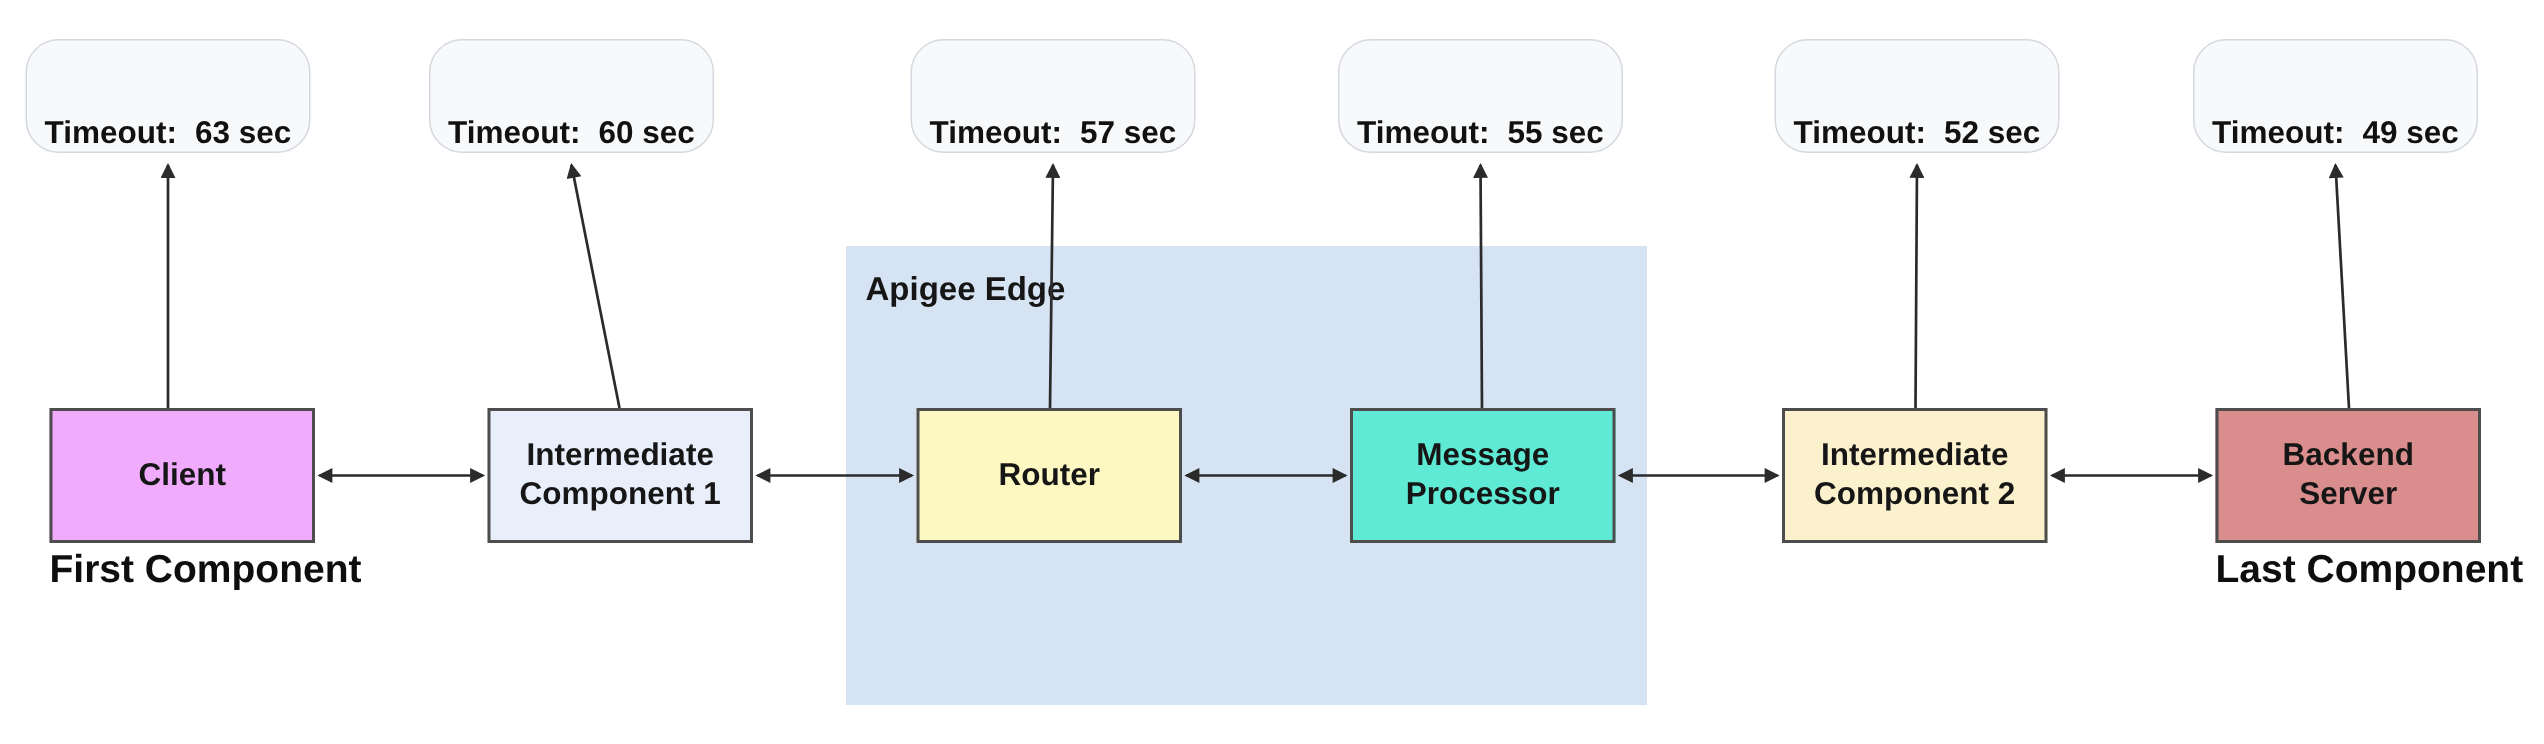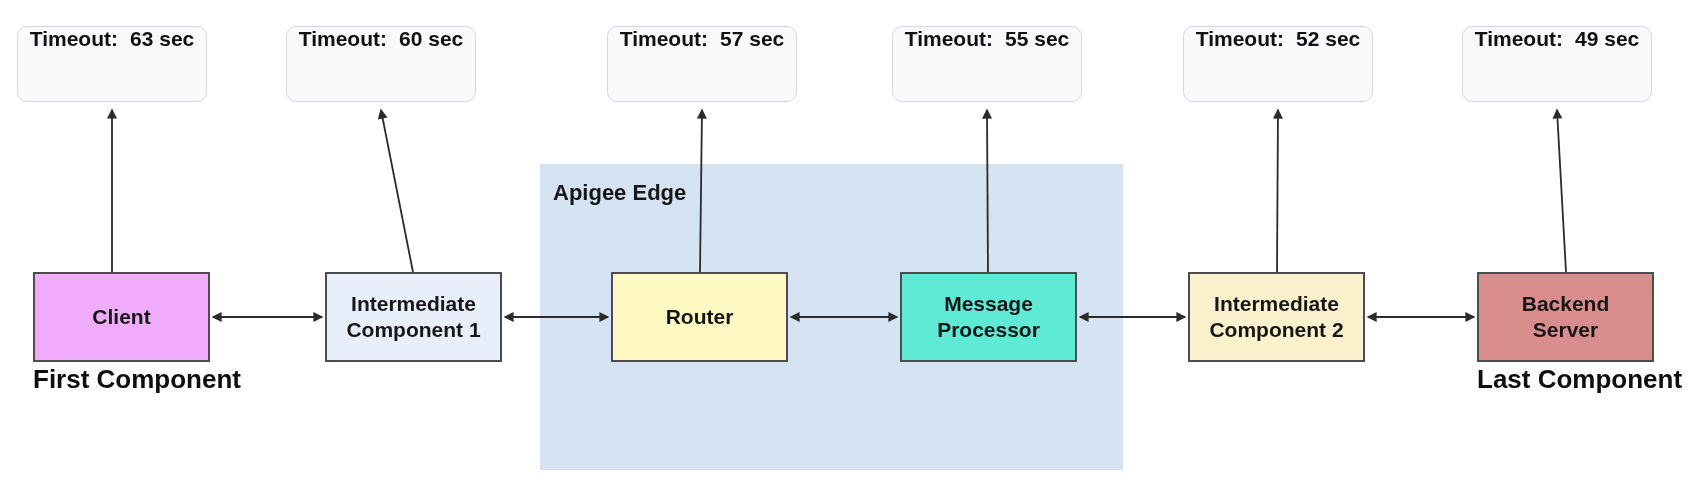--- a/index.html
+++ b/index.html
@@ -1,32 +1,32 @@
 <!DOCTYPE html>
 <html><head>
 <meta charset="utf-8">
 <style>
   html,body { margin:0; padding:0; background:#ffffff; }
   .canvas {
     position:relative; width:1696px; height:496px; background:#ffffff;
     font-family:"Liberation Sans", sans-serif; overflow:hidden;
   }
   .apigee-region {
-    position:absolute; left:540px; top:164px; width:583px; height:306px;
+    position:absolute; left:564px; top:164px; width:534px; height:306px;
     background:#d6e3f2; z-index:1;
   }
   .apigee-label {
     position:absolute; left:13px; top:16px;
     font-size:22px; font-weight:bold; color:#161616; white-space:nowrap;
   }
   svg.arrows { position:absolute; left:0; top:0; z-index:2; }
   .pill {
     position:absolute; top:26px; width:190px; height:76px; box-sizing:border-box;
-    background:#f8f9fa; border:1.5px solid #d5d8de; border-radius:10px;
-    display:flex; align-items:flex-start; justify-content:center;
+    background:#f8f9fa; border:1.5px solid #d5d8de; border-radius:22px;
+    display:flex; align-items:flex-end; justify-content:center;
     font-size:21px; font-weight:bold; color:#111; z-index:3; white-space:nowrap;
   }
   .pill .tlabel { margin-right:12px; }
   .cbox {
     position:absolute; top:272px; width:177px; height:90px; box-sizing:border-box;
     border:2px solid #4d4d4d; z-index:3;
     display:flex; flex-direction:column; align-items:center; justify-content:center;
     font-size:21px; font-weight:bold; line-height:26px; color:#161616; text-align:center;
   }
   .footnote {

